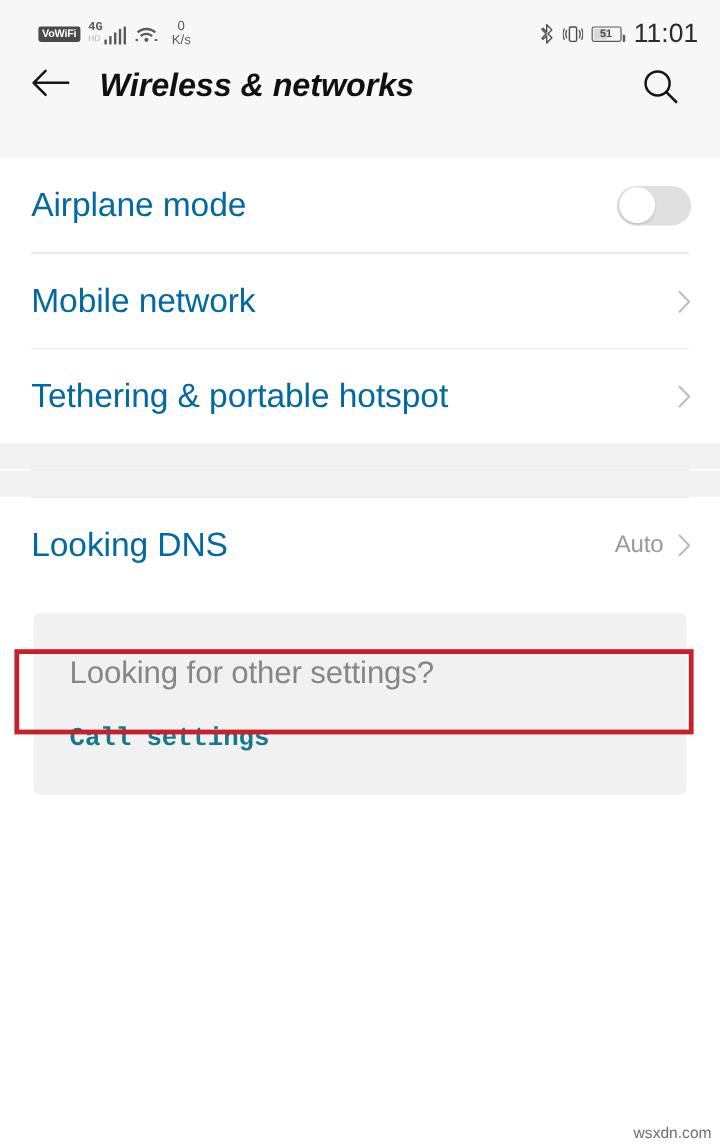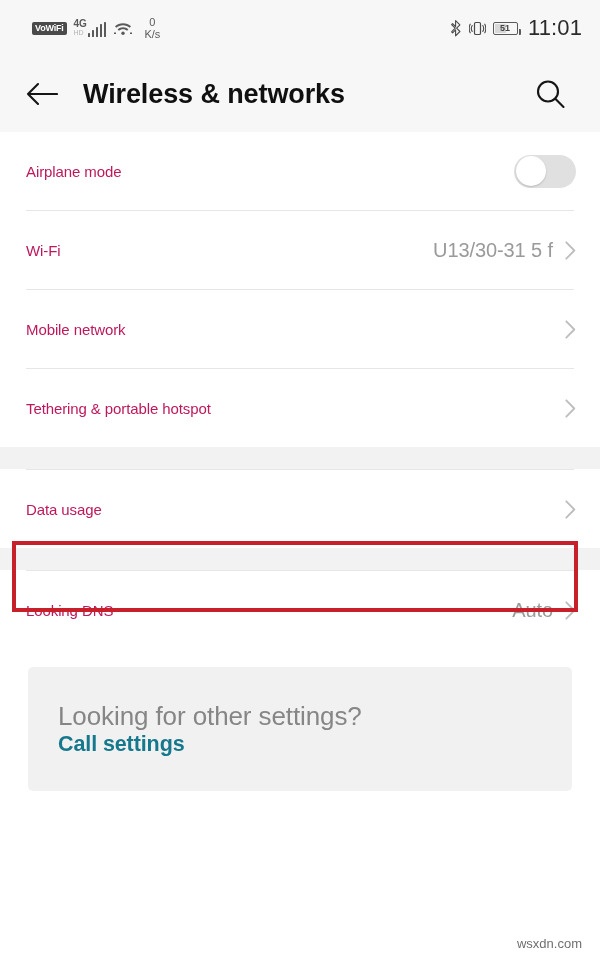--- a/index.html
+++ b/index.html
@@ -52,20 +52,21 @@
     flex-direction: column;
     align-items: flex-start;
     line-height: 8px;
     margin-bottom: 1px;
   }
   .net-4g {
     font-size: 10px;
     color: #5a5a5a;
     font-weight: 600;
     line-height: 10px;
+    font-family: Liberation Mono, monospace;
   }
   .net-hd {
     font-size: 7px;
     color: #b4b4b4;
     line-height: 7px;
   }
   .signal-bars {
     display: flex;
     align-items: flex-end;
     gap: 1.5px;
@@ -149,23 +150,24 @@
     font-size: 22px;
     color: #2b2b2b;
     letter-spacing: 0.1px;
   }
 
   
   .app-bar {
     height: 76px;
     background: #f7f7f7;
     display: flex;
-    align-items: center;
+    align-items: flex-start;
     padding: 0 34px 0 26px;
     box-sizing: border-box;
+    font-style: italic;
   }
   .back-arrow { width: 32px; height: 26px; display: block; flex: none; }
   .app-title {
     font-size: 27px;
     font-weight: bold;
     color: #101010;
     margin-left: 25px;
     flex: 1;
     letter-spacing: -0.1px;
   }
@@ -178,22 +180,22 @@
   .row {
     height: 78px;
     display: flex;
     align-items: center;
     padding: 0 24px 0 26px;
     box-sizing: border-box;
     position: relative;
     background: #ffffff;
   }
   .row-label {
-    font-size: 15px;
-    color: #be185d;
+    font-size: 28px;
+    color: #0369a1;
     flex: 1;
     letter-spacing: -0.1px;
   }
   .row-value {
     font-size: 20px;
     color: #9a9a9a;
     margin-right: 12px;
     letter-spacing: -0.1px;
   }
   .chevron { width: 11px; height: 19px; display: block; flex: none; }
@@ -254,26 +256,28 @@
   }
   .footer-question {
     font-size: 26px;
     color: #868686;
     letter-spacing: -0.1px;
   }
   .footer-link {
     font-size: 21.5px;
     color: #16788c;
     font-weight: bold;
+    margin-top: 28px;
     letter-spacing: -0.1px;
     display: inline-block;
+    font-family: Liberation Mono, monospace;
   }
   .watermark {
     position: absolute;
-    right: 18px;
+    right: 7px;
     bottom: 5px;
     font-size: 13px;
     color: #6f6f6f;
     font-family: "Liberation Sans", sans-serif;
   }
 </style>
 </head>
 <body>
 
 <div class="status-bar">
@@ -350,29 +354,20 @@
 
   <div class="list-group">
     <div class="row">
       <span class="row-label">Airplane mode</span>
       <span class="toggle">
         <span class="knob"></span>
       </span>
     </div>
     <div class="divider"></div>
 
-    <div class="row">
-      <span class="row-label">Wi-Fi</span>
-      <span class="row-value">U13/30-31 5 f</span>
-      <span>
-        <svg class="chevron" viewBox="0 0 11 19">
-            <path d="M1.3 1.3L9.3 9.5l-8 8.2" fill="none" stroke="#bdbdbd" stroke-width="1.8" stroke-linecap="round" stroke-linejoin="round"></path>
-          </svg>
-      </span>
-    </div>
     <div class="divider"></div>
 
     <div class="row">
       <span class="row-label">Mobile network</span>
       <span>
         <svg class="chevron" viewBox="0 0 11 19">
             <path d="M1.3 1.3L9.3 9.5l-8 8.2" fill="none" stroke="#bdbdbd" stroke-width="1.8" stroke-linecap="round" stroke-linejoin="round"></path>
           </svg>
       </span>
     </div>
@@ -386,28 +381,20 @@
           </svg>
       </span>
     </div>
   </div>
 
   <div class="group-gap"></div>
 
   <div class="list-group">
     <div class="divider"></div>
 
-    <div class="row">
-      <span class="row-label">Data usage</span>
-      <span>
-        <svg class="chevron" viewBox="0 0 11 19">
-            <path d="M1.3 1.3L9.3 9.5l-8 8.2" fill="none" stroke="#bdbdbd" stroke-width="1.8" stroke-linecap="round" stroke-linejoin="round"></path>
-          </svg>
-      </span>
-    </div>
   </div>
 
   <div class="group-gap"></div>
 
   <div class="list-group">
     <div class="divider"></div>
 
     <div class="row">
       <span class="row-label">Looking DNS</span>
       <span class="row-value">Auto</span>

